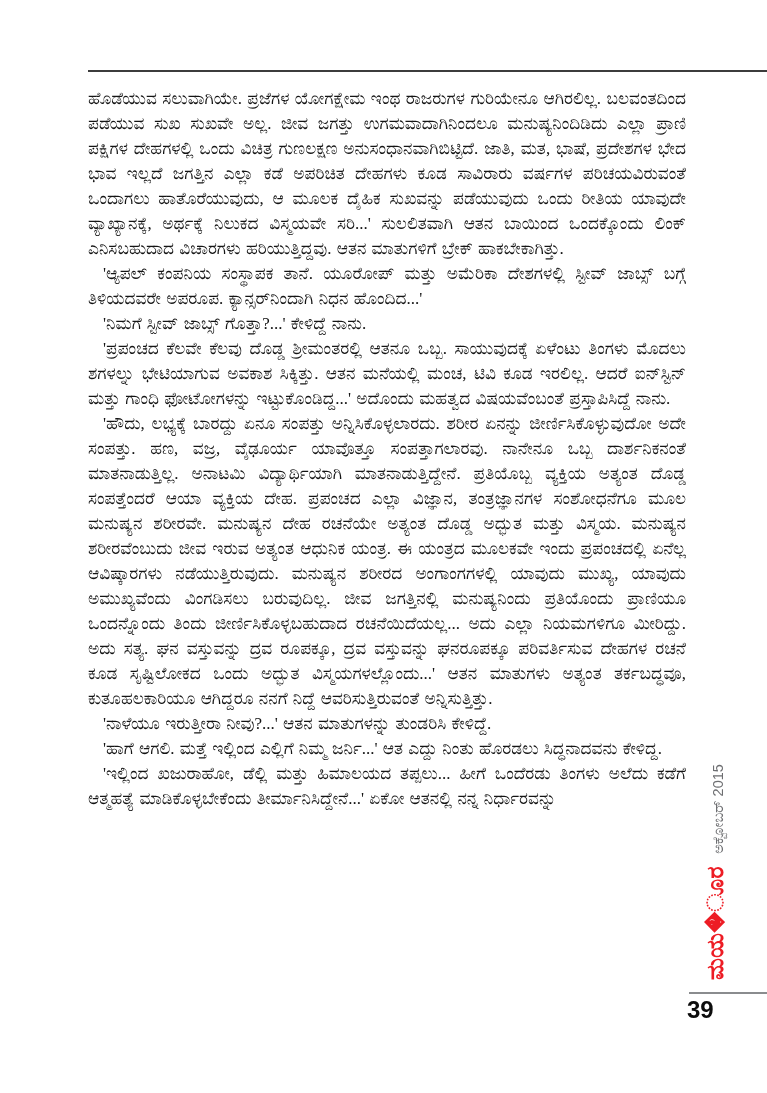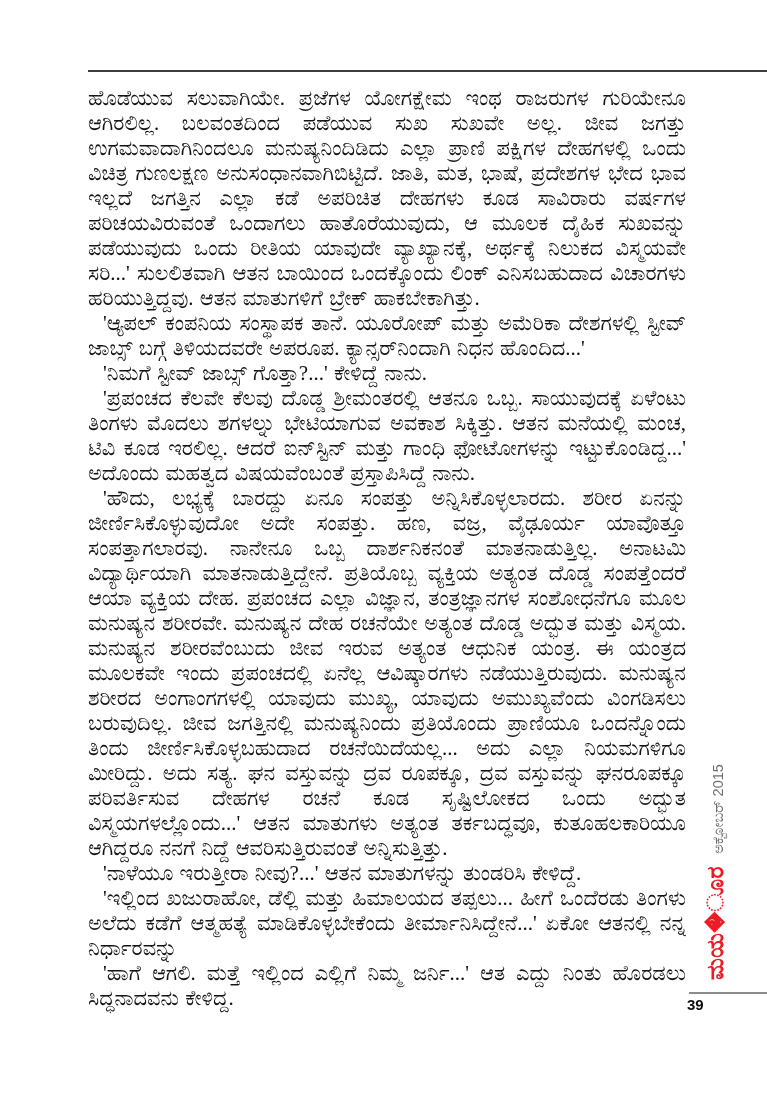--- a/index.html
+++ b/index.html
@@ -20,21 +20,21 @@
     background: #3c3c3c;
   }
   .article {
     position: absolute;
     left: 88px;
     top: 86px;
     width: 598px;
     height: 932px;
     overflow: hidden;
     color: #141414;
-    font-size: 21px;
+    font-size: 17px;
     line-height: 25px;
     text-align: justify;
     word-spacing: 1px;
   }
   .article p {
     margin: 0;
     text-indent: 15px;
   }
   .article p.opening {
     text-indent: 0;
@@ -73,40 +73,40 @@
     width: 78px;
     height: 2px;
     background: #8a8c8e;
   }
   .folio {
     position: absolute;
     left: 687px;
     top: 996px;
     color: #0d0d0d;
     font-weight: bold;
-    font-size: 15px;
+    font-size: 24px;
     font-family: "Liberation Sans", "DejaVu Sans", sans-serif;
   }
 </style>
 </head>
 <body>
 
 <div class="page">
 
   <div class="top-rule"></div>
 
   <div class="article">
     <p class="opening">ಹೊಡೆಯುವ ಸಲುವಾಗಿಯೇ. ಪ್ರಜೆಗಳ ಯೋಗಕ್ಷೇಮ ಇಂಥ ರಾಜರುಗಳ ಗುರಿಯೇನೂ ಆಗಿರಲಿಲ್ಲ. ಬಲವಂತದಿಂದ ಪಡೆಯುವ ಸುಖ ಸುಖವೇ ಅಲ್ಲ. ಜೀವ ಜಗತ್ತು ಉಗಮವಾದಾಗಿನಿಂದಲೂ ಮನುಷ್ಯನಿಂದಿಡಿದು ಎಲ್ಲಾ ಪ್ರಾಣಿ ಪಕ್ಷಿಗಳ ದೇಹಗಳಲ್ಲಿ ಒಂದು ವಿಚಿತ್ರ ಗುಣಲಕ್ಷಣ ಅನುಸಂಧಾನವಾಗಿಬಿಟ್ಟಿದೆ. ಜಾತಿ, ಮತ, ಭಾಷೆ, ಪ್ರದೇಶಗಳ ಭೇದ ಭಾವ ಇಲ್ಲದೆ ಜಗತ್ತಿನ ಎಲ್ಲಾ ಕಡೆ ಅಪರಿಚಿತ ದೇಹಗಳು ಕೂಡ ಸಾವಿರಾರು ವರ್ಷಗಳ ಪರಿಚಯವಿರುವಂತೆ ಒಂದಾಗಲು ಹಾತೊರೆಯುವುದು, ಆ ಮೂಲಕ ದೈಹಿಕ ಸುಖವನ್ನು ಪಡೆಯುವುದು ಒಂದು ರೀತಿಯ ಯಾವುದೇ ವ್ಯಾಖ್ಯಾನಕ್ಕೆ, ಅರ್ಥಕ್ಕೆ ನಿಲುಕದ ವಿಸ್ಮಯವೇ ಸರಿ...' ಸುಲಲಿತವಾಗಿ ಆತನ ಬಾಯಿಂದ ಒಂದಕ್ಕೊಂದು ಲಿಂಕ್ ಎನಿಸಬಹುದಾದ ವಿಚಾರಗಳು ಹರಿಯುತ್ತಿದ್ದವು. ಆತನ ಮಾತುಗಳಿಗೆ ಬ್ರೇಕ್ ಹಾಕಬೇಕಾಗಿತ್ತು.</p>
     <p>'ಆ್ಯಪಲ್ ಕಂಪನಿಯ ಸಂಸ್ಥಾಪಕ ತಾನೆ. ಯೂರೋಪ್ ಮತ್ತು ಅಮೆರಿಕಾ ದೇಶಗಳಲ್ಲಿ ಸ್ಟೀವ್ ಜಾಬ್ಸ್ ಬಗ್ಗೆ ತಿಳಿಯದವರೇ ಅಪರೂಪ. ಕ್ಯಾನ್ಸರ್‌ನಿಂದಾಗಿ ನಿಧನ ಹೊಂದಿದ...'</p>
     <p>'ನಿಮಗೆ ಸ್ಟೀವ್ ಜಾಬ್ಸ್ ಗೊತ್ತಾ?...' ಕೇಳಿದ್ದೆ ನಾನು.</p>
     <p>'ಪ್ರಪಂಚದ ಕೆಲವೇ ಕೆಲವು ದೊಡ್ಡ ಶ್ರೀಮಂತರಲ್ಲಿ ಆತನೂ ಒಬ್ಬ. ಸಾಯುವುದಕ್ಕೆ ಏಳೆಂಟು ತಿಂಗಳು ಮೊದಲು ಶಗಳಲ್ನು ಭೇಟಿಯಾಗುವ ಅವಕಾಶ ಸಿಕ್ಕಿತ್ತು. ಆತನ ಮನೆಯಲ್ಲಿ ಮಂಚ, ಟಿವಿ ಕೂಡ ಇರಲಿಲ್ಲ. ಆದರೆ ಐನ್‌ಸ್ಟಿನ್ ಮತ್ತು ಗಾಂಧಿ ಫೋಟೋಗಳನ್ನು ಇಟ್ಟುಕೊಂಡಿದ್ದ...' ಅದೊಂದು ಮಹತ್ವದ ವಿಷಯವೆಂಬಂತೆ ಪ್ರಸ್ತಾಪಿಸಿದ್ದೆ ನಾನು.</p>
     <p>'ಹೌದು, ಲಭ್ಯಕ್ಕೆ ಬಾರದ್ದು ಏನೂ ಸಂಪತ್ತು ಅನ್ನಿಸಿಕೊಳ್ಳಲಾರದು. ಶರೀರ ಏನನ್ನು ಜೀರ್ಣಿಸಿಕೊಳ್ಳುವುದೋ ಅದೇ ಸಂಪತ್ತು. ಹಣ, ವಜ್ರ, ವೈಢೂರ್ಯ ಯಾವೊತ್ತೂ ಸಂಪತ್ತಾಗಲಾರವು. ನಾನೇನೂ ಒಬ್ಬ ದಾರ್ಶನಿಕನಂತೆ ಮಾತನಾಡುತ್ತಿಲ್ಲ. ಅನಾಟಮಿ ವಿದ್ಯಾರ್ಥಿಯಾಗಿ ಮಾತನಾಡುತ್ತಿದ್ದೇನೆ. ಪ್ರತಿಯೊಬ್ಬ ವ್ಯಕ್ತಿಯ ಅತ್ಯಂತ ದೊಡ್ಡ ಸಂಪತ್ತೆಂದರೆ ಆಯಾ ವ್ಯಕ್ತಿಯ ದೇಹ. ಪ್ರಪಂಚದ ಎಲ್ಲಾ ವಿಜ್ಞಾನ, ತಂತ್ರಜ್ಞಾನಗಳ ಸಂಶೋಧನೆಗೂ ಮೂಲ ಮನುಷ್ಯನ ಶರೀರವೇ. ಮನುಷ್ಯನ ದೇಹ ರಚನೆಯೇ ಅತ್ಯಂತ ದೊಡ್ಡ ಅದ್ಭುತ ಮತ್ತು ವಿಸ್ಮಯ. ಮನುಷ್ಯನ ಶರೀರವೆಂಬುದು ಜೀವ ಇರುವ ಅತ್ಯಂತ ಆಧುನಿಕ ಯಂತ್ರ. ಈ ಯಂತ್ರದ ಮೂಲಕವೇ ಇಂದು ಪ್ರಪಂಚದಲ್ಲಿ ಏನೆಲ್ಲ ಆವಿಷ್ಕಾರಗಳು ನಡೆಯುತ್ತಿರುವುದು. ಮನುಷ್ಯನ ಶರೀರದ ಅಂಗಾಂಗಗಳಲ್ಲಿ ಯಾವುದು ಮುಖ್ಯ, ಯಾವುದು ಅಮುಖ್ಯವೆಂದು ವಿಂಗಡಿಸಲು ಬರುವುದಿಲ್ಲ. ಜೀವ ಜಗತ್ತಿನಲ್ಲಿ ಮನುಷ್ಯನಿಂದು ಪ್ರತಿಯೊಂದು ಪ್ರಾಣಿಯೂ ಒಂದನ್ನೊಂದು ತಿಂದು ಜೀರ್ಣಿಸಿಕೊಳ್ಳಬಹುದಾದ ರಚನೆಯಿದೆಯಲ್ಲ... ಅದು ಎಲ್ಲಾ ನಿಯಮಗಳಿಗೂ ಮೀರಿದ್ದು. ಅದು ಸತ್ಯ. ಘನ ವಸ್ತುವನ್ನು ದ್ರವ ರೂಪಕ್ಕೂ, ದ್ರವ ವಸ್ತುವನ್ನು ಘನರೂಪಕ್ಕೂ ಪರಿವರ್ತಿಸುವ ದೇಹಗಳ ರಚನೆ ಕೂಡ ಸೃಷ್ಟಿಲೋಕದ ಒಂದು ಅದ್ಭುತ ವಿಸ್ಮಯಗಳಲ್ಲೊಂದು...' ಆತನ ಮಾತುಗಳು ಅತ್ಯಂತ ತರ್ಕಬದ್ಧವೂ, ಕುತೂಹಲಕಾರಿಯೂ ಆಗಿದ್ದರೂ ನನಗೆ ನಿದ್ದೆ ಆವರಿಸುತ್ತಿರುವಂತೆ ಅನ್ನಿಸುತ್ತಿತ್ತು.</p>
     <p>'ನಾಳೆಯೂ ಇರುತ್ತೀರಾ ನೀವು?...' ಆತನ ಮಾತುಗಳನ್ನು ತುಂಡರಿಸಿ ಕೇಳಿದ್ದೆ.</p>
+    <p>'ಹಾಗೆ ಆಗಲಿ. ಮತ್ತೆ ಇಲ್ಲಿಂದ ಎಲ್ಲಿಗೆ ನಿಮ್ಮ ಜರ್ನಿ...' ಆತ ಎದ್ದು ನಿಂತು ಹೊರಡಲು ಸಿದ್ಧನಾದವನು ಕೇಳಿದ್ದ.</p>
     <p>'ಇಲ್ಲಿಂದ ಖಜುರಾಹೋ, ಡೆಲ್ಲಿ ಮತ್ತು ಹಿಮಾಲಯದ ತಪ್ಪಲು... ಹೀಗೆ ಒಂದೆರಡು ತಿಂಗಳು ಅಲೆದು ಕಡೆಗೆ ಆತ್ಮಹತ್ಯೆ ಮಾಡಿಕೊಳ್ಳಬೇಕೆಂದು ತೀರ್ಮಾನಿಸಿದ್ದೇನೆ...' ಏಕೋ ಆತನಲ್ಲಿ ನನ್ನ ನಿರ್ಧಾರವನ್ನು</p>
-    <p>'ಹಾಗೆ ಆಗಲಿ. ಮತ್ತೆ ಇಲ್ಲಿಂದ ಎಲ್ಲಿಗೆ ನಿಮ್ಮ ಜರ್ನಿ...' ಆತ ಎದ್ದು ನಿಂತು ಹೊರಡಲು ಸಿದ್ಧನಾದವನು ಕೇಳಿದ್ದ.</p>
   </div>
 
   <div class="spine">
     <span class="spine-title">ಮಯ�ೂರ</span>
     <span class="spine-issue">ಅಕ್ಟೋಬರ್ 2015</span>
   </div>
 
   <div class="folio-rule"></div>
   <div class="folio">39</div>
 

